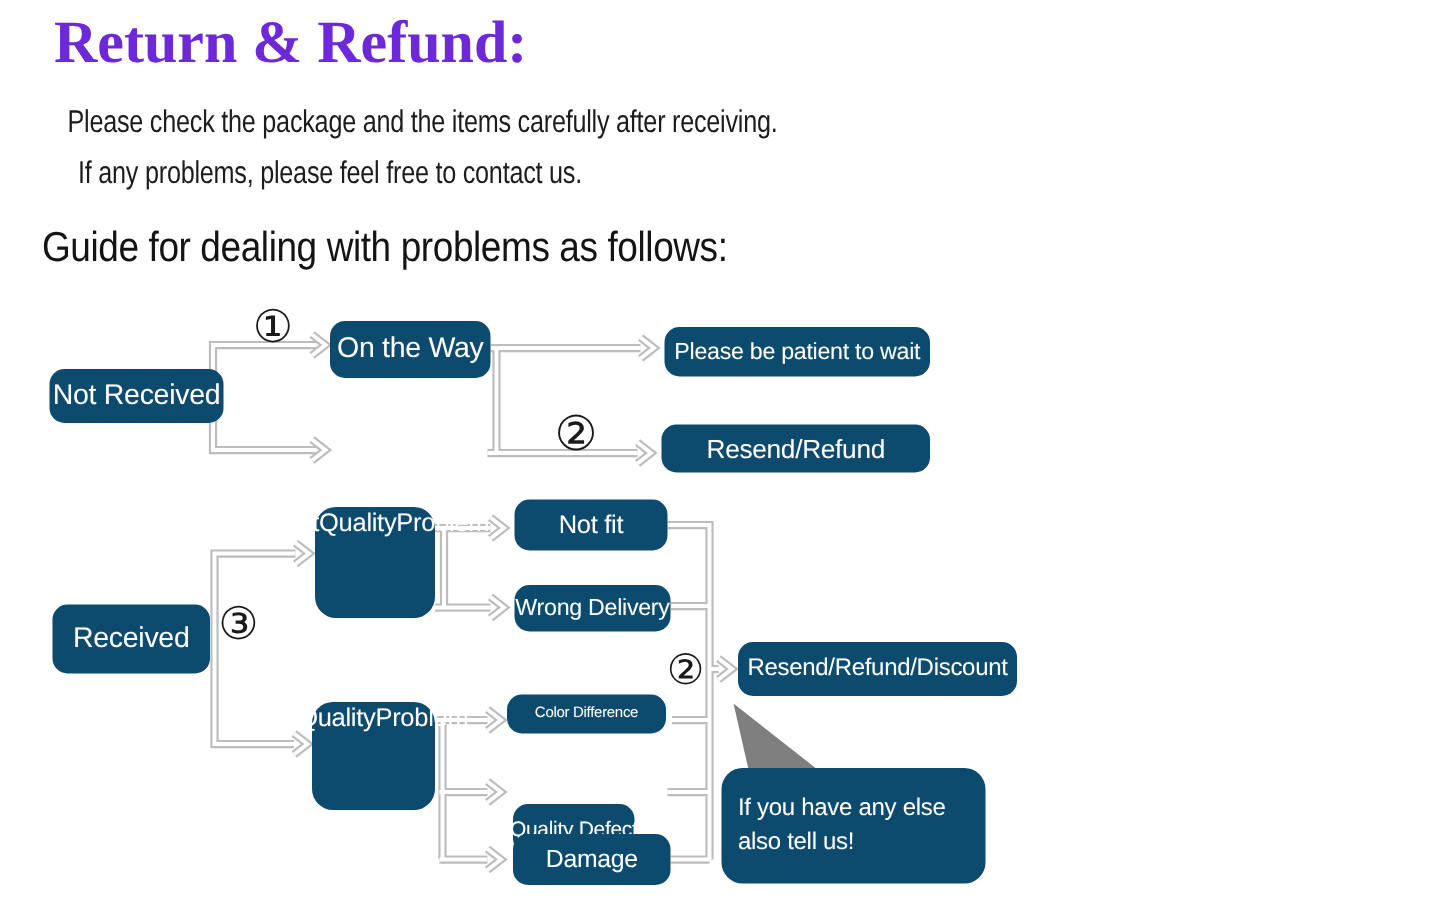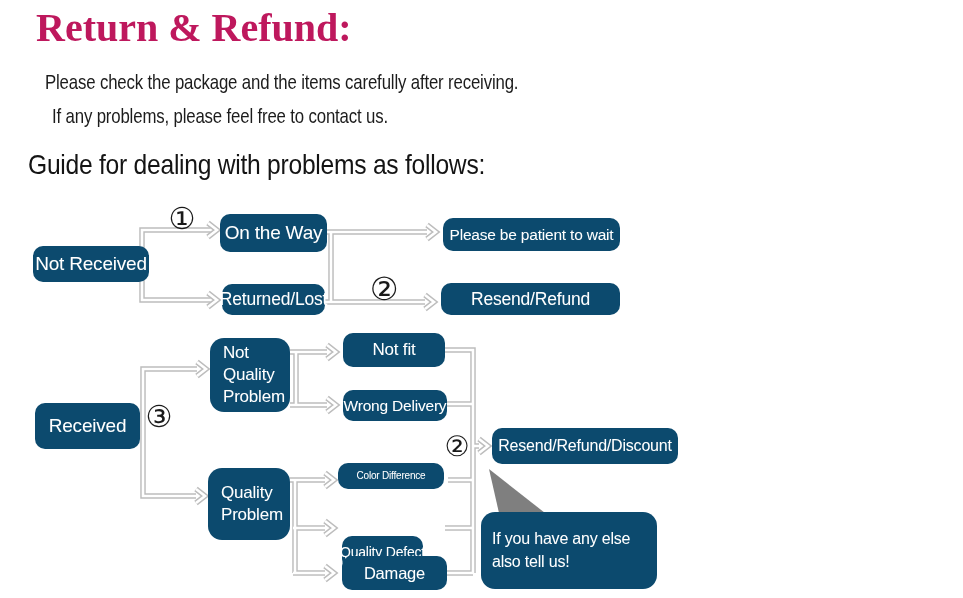--- a/index.html
+++ b/index.html
@@ -4,42 +4,42 @@
 <style>
   html,body{margin:0;padding:0;background:#ffffff;}
   body{width:963px;height:598px;overflow:hidden;}
   .stage{
     position:relative;width:963px;height:598px;background:#ffffff;
     font-family:"Liberation Sans",sans-serif;color:#1f1f1f;
   }
   .title{
     position:absolute;left:36px;top:4px;margin:0;
     font-family:"Liberation Serif",serif;font-weight:700;font-size:40px;
-    color:#be185d;letter-spacing:0px;white-space:nowrap;
+    color:#6d28d9;letter-spacing:0px;white-space:nowrap;
   }
   .intro{
     position:absolute;margin:0;font-size:21px;letter-spacing:-0.2px;
     color:#1c1c1c;white-space:nowrap;transform:scaleX(0.80);transform-origin:left top;
   }
   .intro.l1{left:45px;top:70px;}
   .intro.l2{left:52px;top:104px;}
   .guide{
     position:absolute;left:28px;top:149px;margin:0;font-weight:400;
     font-size:28px;color:#141414;letter-spacing:-0.3px;white-space:nowrap;
     transform:scaleX(0.88);transform-origin:left top;
   }
   .connectors{position:absolute;left:0;top:0;width:963px;height:598px;}
   .node{
     position:absolute;background:#0c4a6e;color:#ffffff;border-radius:10px;
     display:flex;align-items:center;justify-content:center;
     letter-spacing:-0.2px;white-space:nowrap;line-height:1.15;
     text-shadow:0 0 1px rgba(255,255,255,0.15);
   }
   .node.multi{
-    flex-direction:column;align-items:flex-start;justify-content:center;
+    align-items:flex-start;justify-content:center;
     padding-left:13px;box-sizing:border-box;border-radius:14px;line-height:1.28;
   }
   .node.bubble{
     flex-direction:column;align-items:flex-start;justify-content:center;
     padding:6px 0 6px 11px;box-sizing:border-box;border-radius:14px;line-height:1.38;
   }
   .marker{
     position:absolute;transform:translate(-50%,-50%);
     font-family:"DejaVu Sans",sans-serif;color:#1a1a1a;line-height:1;
   }
@@ -95,21 +95,20 @@
         <path d="M479 439L488 446L479 453"></path>
       </g>
     </defs>
     <use href="#cp" stroke="#bdbdbd" stroke-width="5.5"></use>
     <use href="#cp" stroke="#ffffff" stroke-width="2.6"></use>
     <polygon points="489,469 545,513 499,513" fill="#7f7f7f"></polygon>
   </svg>
 
   <div class="node" style="left:33px;top:246px;width:116px;height:36px;font-size:19px">Not Received</div>
   <div class="node" style="left:220px;top:214px;width:107px;height:38px;font-size:19px">On the Way</div>
-  <div class="node" style="left:222px;top:284px;width:103px;height:31px;font-size:17.5px">Returned/Lost</div>
   <div class="node" style="left:443px;top:218px;width:177px;height:33px;font-size:15.5px">Please be patient to wait</div>
   <div class="node" style="left:441px;top:283px;width:179px;height:32px;font-size:17.5px">Resend/Refund</div>
 
   <div class="node" style="left:35px;top:403px;width:105px;height:46px;font-size:19px">Received</div>
 
   <div class="node multi" style="left:210px;top:338px;width:80px;height:74px;font-size:17px">
     <span>Not</span>
     <span>Quality</span>
     <span>Problem</span>
   </div>

